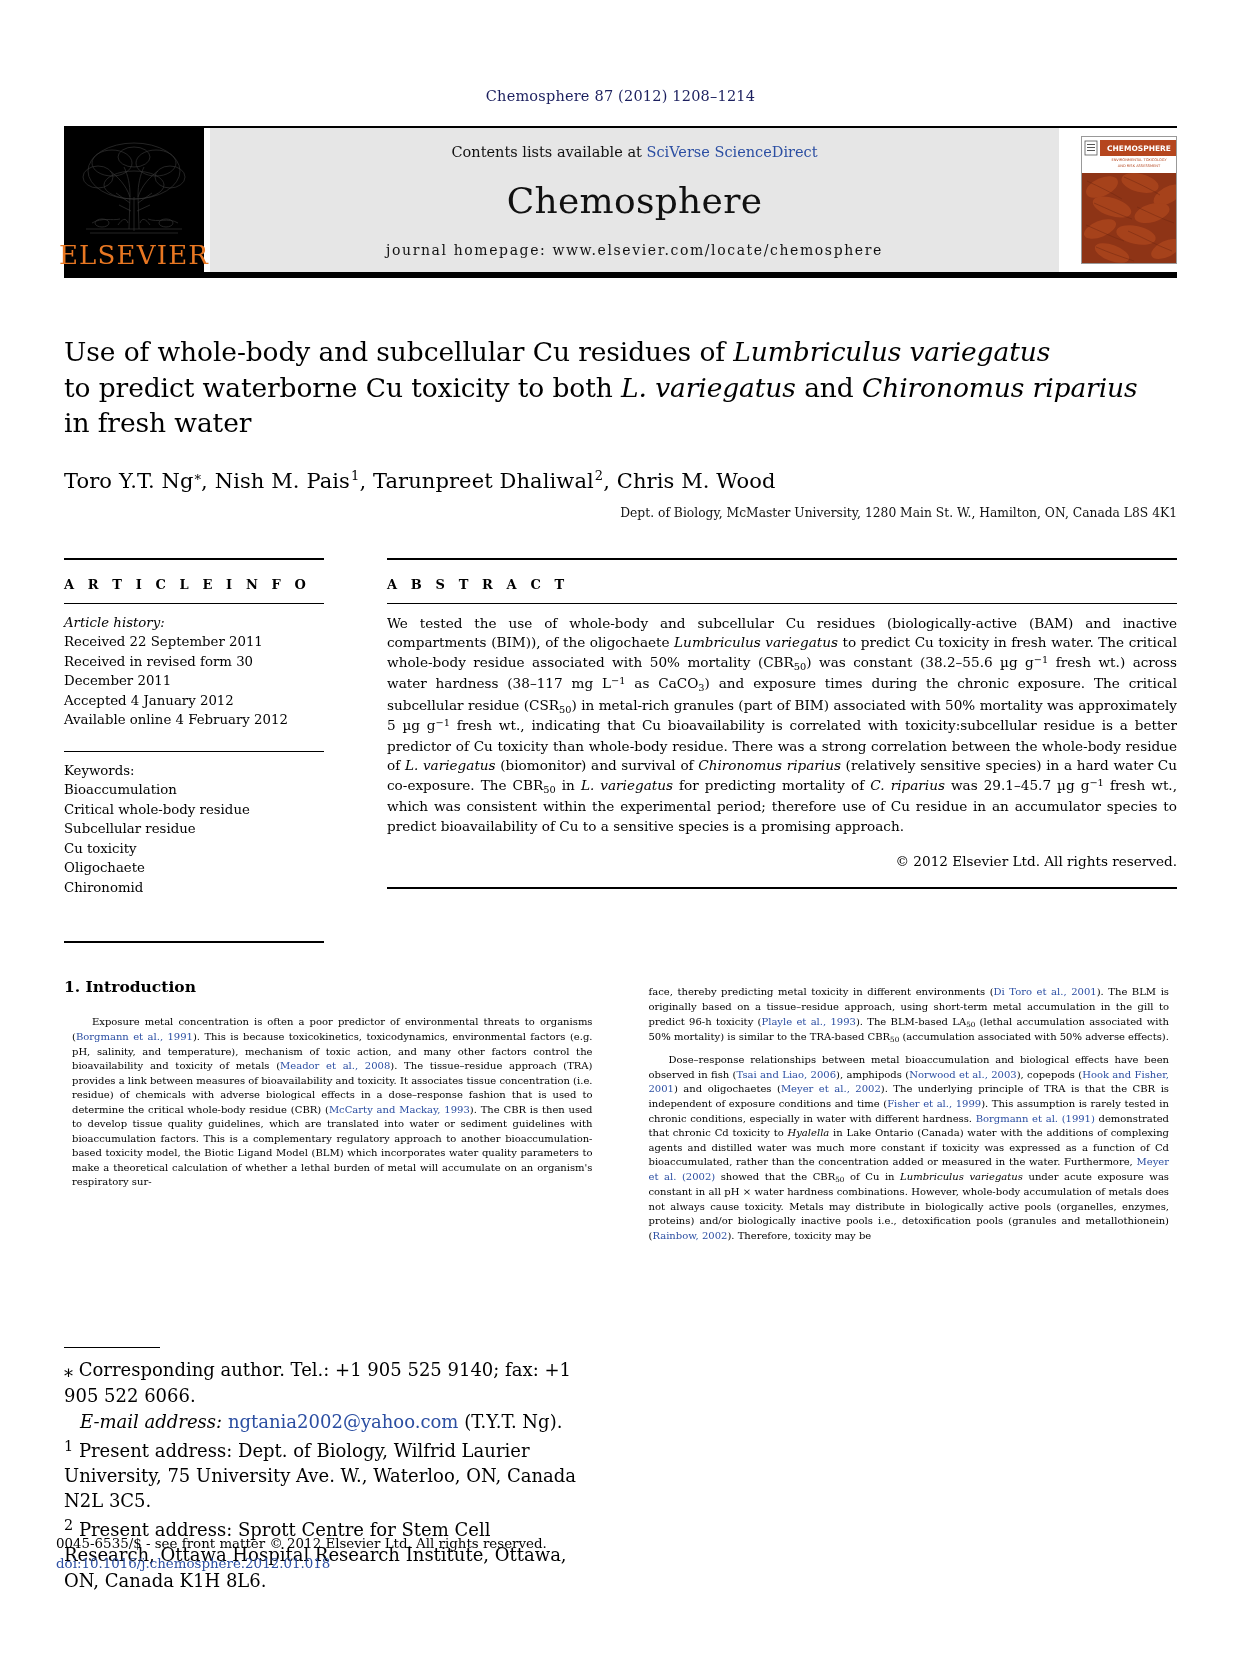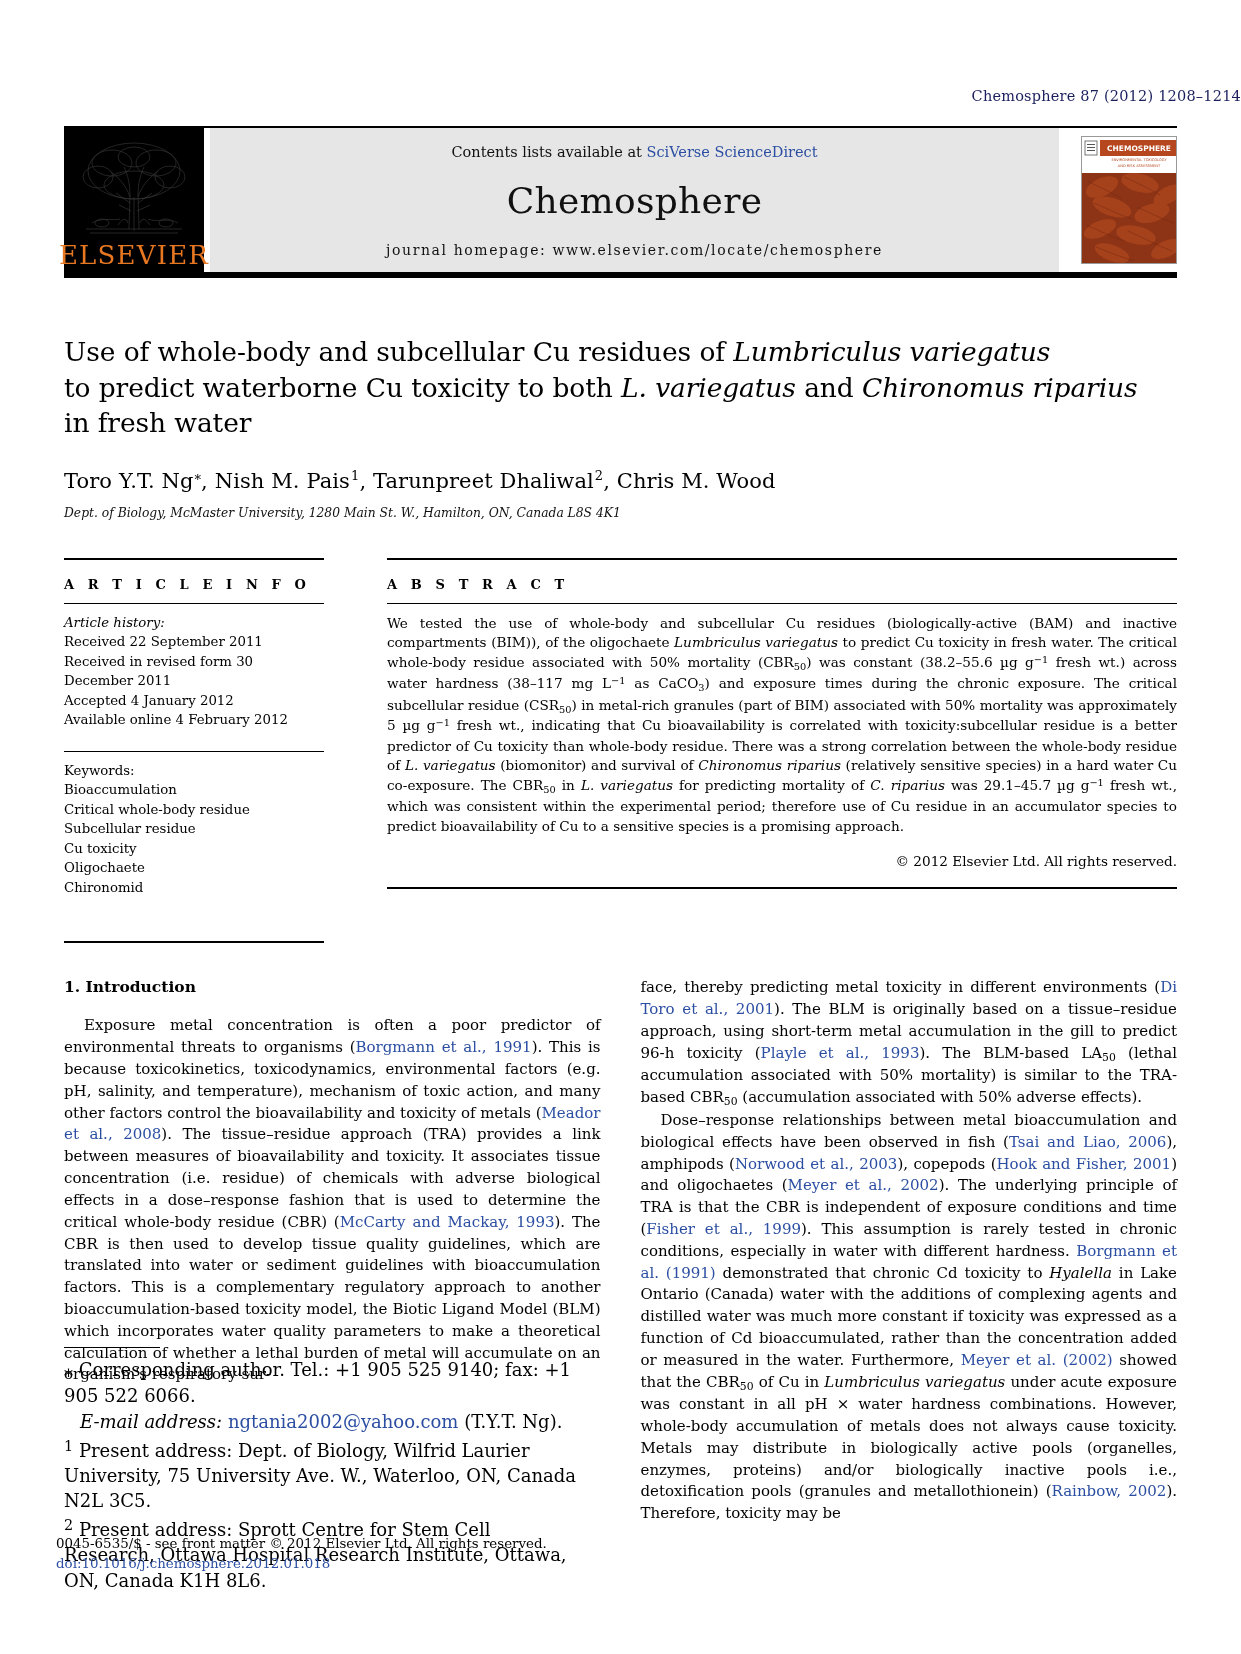--- a/index.html
+++ b/index.html
@@ -10,21 +10,21 @@
     background: #ffffff;
     font-family: "DejaVu Serif", "Liberation Serif", serif;
     color: #000000;
     position: relative;
     overflow: hidden;
   }
   .page { position: relative; width: 1241px; height: 1654px; padding: 0; }
 
   
   .runhead {
-    text-align: right;
+    text-align: center;
     font-family: "DejaVu Serif", "Liberation Serif", serif;
     font-size: 14.5px;
     color: #1b1f5e;
     padding-top: 88px;
     letter-spacing: 0.2px;
   }
 
   
   .masthead {
     margin: 22px 64px 0 64px;
@@ -104,22 +104,22 @@
   .paper-title i { font-style: italic; }
   .authors {
     margin-top: 27px;
     font-size: 21px;
     letter-spacing: 0.1px;
   }
   .authors sup { font-size: 0.62em; vertical-align: super; padding-left: 1px; }
   .affil {
     margin-top: 13px;
     font-size: 12.3px;
-    font-style: italic;
     color: #111;
+    text-align: right;
   }
 
   
   .infoabs {
     margin: 38px 64px 0 64px;
     display: flex;
     gap: 0;
     justify-content: center;
   }
   .col-info { flex: 0 0 290px; padding-right: 30px; }
@@ -165,24 +165,24 @@
     gap: 40px;
   }
   .bcol { flex: 1 1 0; }
   .h2sec {
     font-size: 15.5px;
     font-weight: 700;
     margin: 0 0 19px 0;
     font-family: "DejaVu Serif", "Liberation Serif", serif;
   }
   .para {
-    font-size: 15px;
+    font-size: 10px;
     line-height: 1.455;
     text-align: justify;
-    margin: 0;
+    margin: 8px;
     text-indent: 20px;
     hyphens: auto;
   }
   .para + .para { margin-top: 0; }
   .para i { font-style: italic; }
   .para sub { font-size: 0.72em; vertical-align: -0.27em; }
   .cite { color: #2b4ea2; }
 
   
   .footnotes {

